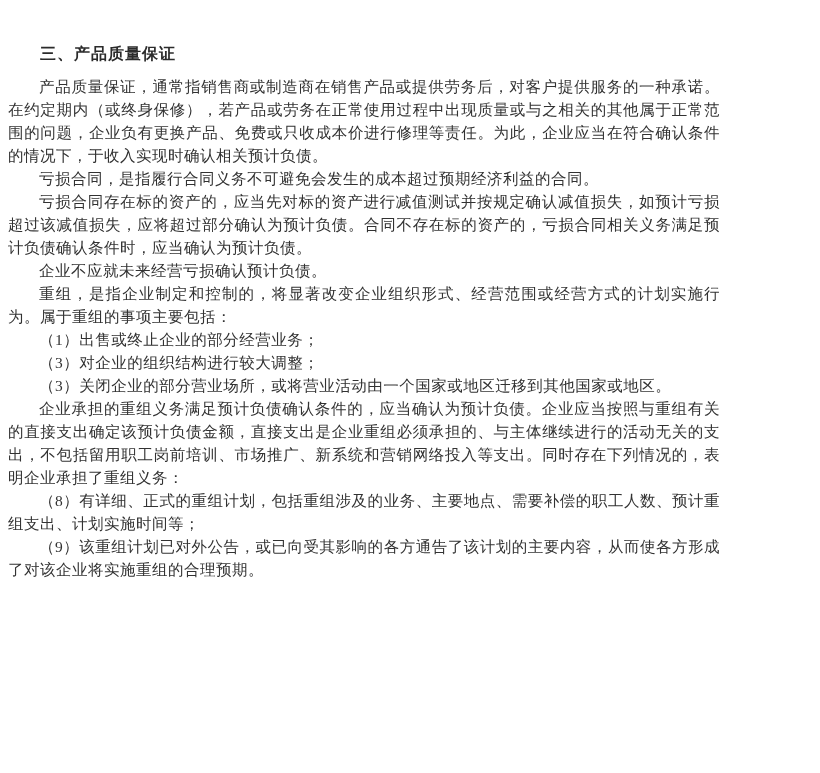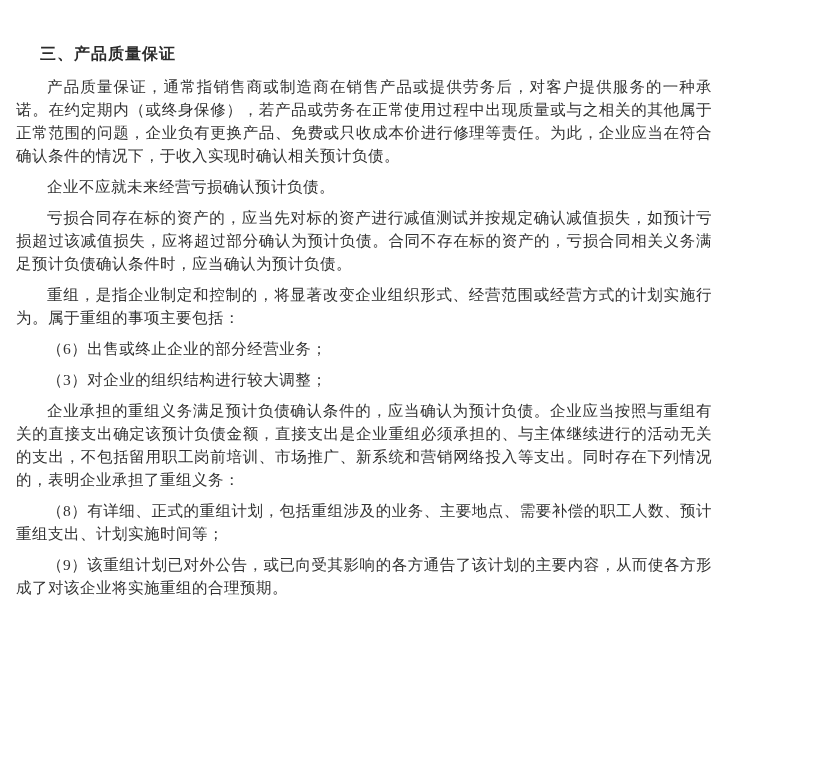--- a/index.html
+++ b/index.html
@@ -32,44 +32,46 @@
     margin: 21px 0 10px 0;
     text-indent: 2em;
     letter-spacing: 1px;
   }
   .doc-section:first-child .heading {
     margin-top: 0;
   }
   .para {
     font-size: 15.5px;
     line-height: 23px;
-    margin: 8px;
+    margin: 0;
     text-align: justify;
     text-indent: 2em;
     letter-spacing: 0.5px;
     word-break: break-all;
   }
 </style>
 </head>
 <body style="background: rgb(255, 255, 255);">
 
 <div class="page" style="color: rgb(50, 50, 50); padding-left: 8px;">
 
   <section class="doc-section">
     <h2 class="heading">三、产品质量保证</h2>
     <p class="para">产品质量保证，通常指销售商或制造商在销售产品或提供劳务后，对客户提供服务的一种承诺。在约定期内（或终身保修），若产品或劳务在正常使用过程中出现质量或与之相关的其他属于正常范围的问题，企业负有更换产品、免费或只收成本价进行修理等责任。为此，企业应当在符合确认条件的情况下，于收入实现时确认相关预计负债。</p>
   </section>
 
   <section class="doc-section">
+    <p class="para">亏损合同，是指履行合同义务不可避免会发生的成本超过预期经济利益的合同。</p>
+    <p class="para">亏损合同存在标的资产的，应当先对标的资产进行减值测试并按规定确认减值损失，如预计亏损超过该减值损失，应将超过部分确认为预计负债。合同不存在标的资产的，亏损合同相关义务满足预计负债确认条件时，应当确认为预计负债。</p>
     <p class="para">企业不应就未来经营亏损确认预计负债。</p>
-    <p class="para">亏损合同存在标的资产的，应当先对标的资产进行减值测试并按规定确认减值损失，如预计亏损超过该减值损失，应将超过部分确认为预计负债。合同不存在标的资产的，亏损合同相关义务满足预计负债确认条件时，应当确认为预计负债。</p>
   </section>
 
   <section class="doc-section">
     <p class="para">重组，是指企业制定和控制的，将显著改变企业组织形式、经营范围或经营方式的计划实施行为。属于重组的事项主要包括：</p>
-    <p class="para">（6）出售或终止企业的部分经营业务；</p>
+    <p class="para">（1）出售或终止企业的部分经营业务；</p>
     <p class="para">（3）对企业的组织结构进行较大调整；</p>
+    <p class="para">（3）关闭企业的部分营业场所，或将营业活动由一个国家或地区迁移到其他国家或地区。</p>
     <p class="para">企业承担的重组义务满足预计负债确认条件的，应当确认为预计负债。企业应当按照与重组有关的直接支出确定该预计负债金额，直接支出是企业重组必须承担的、与主体继续进行的活动无关的支出，不包括留用职工岗前培训、市场推广、新系统和营销网络投入等支出。同时存在下列情况的，表明企业承担了重组义务：</p>
     <p class="para">（8）有详细、正式的重组计划，包括重组涉及的业务、主要地点、需要补偿的职工人数、预计重组支出、计划实施时间等；</p>
     <p class="para">（9）该重组计划已对外公告，或已向受其影响的各方通告了该计划的主要内容，从而使各方形成了对该企业将实施重组的合理预期。</p>
   </section>
 
 </div>
 
 </body></html>

